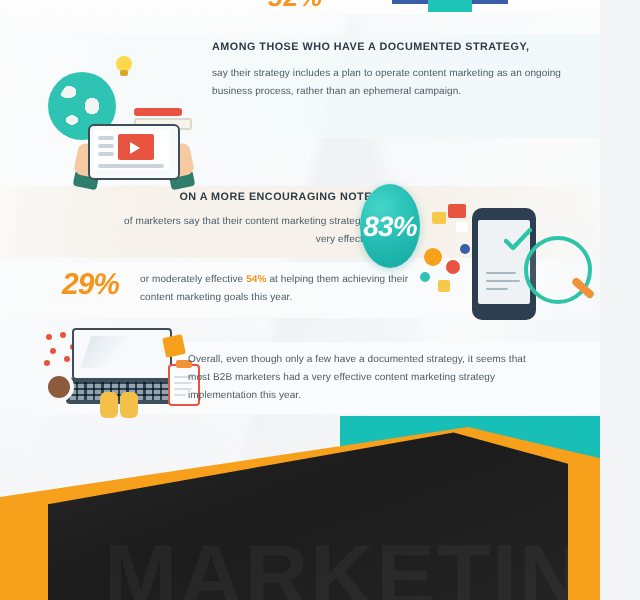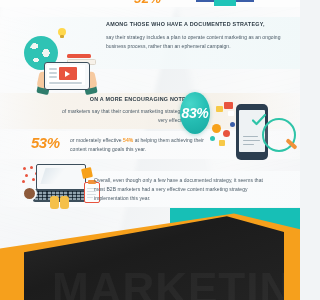--- a/index.html
+++ b/index.html
@@ -227,21 +227,21 @@
     </div>
   </div>
 
   <div class="heading h1">AMONG THOSE WHO HAVE A DOCUMENTED STRATEGY,</div>
   <div class="para p1">say their strategy includes a plan to operate content marketing as an ongoing business process, rather than an ephemeral campaign.</div>
 
   <div class="heading h2">ON A MORE ENCOURAGING NOTE:</div>
   <div class="para p2">of marketers say that their content marketing strategy is very effective</div>
   <div class="badge badge-83">83%</div>
 
-  <div class="pct-29">53%</div>
+  <div class="pct-29">29%</div>
   <div class="para p3"><span>or moderately effective </span><span class="hl">54%</span><span> at helping them achieving their content marketing goals this year.</span></div>
 
   <div class="ill-phone">
     <div class="confetti">
       <div class="cf cf1"></div>
       <div class="cf cf2"></div>
       <div class="cf cf3"></div>
       <div class="cf cf4"></div>
       <div class="cf cf5"></div>
       <div class="cf cf6"></div>

